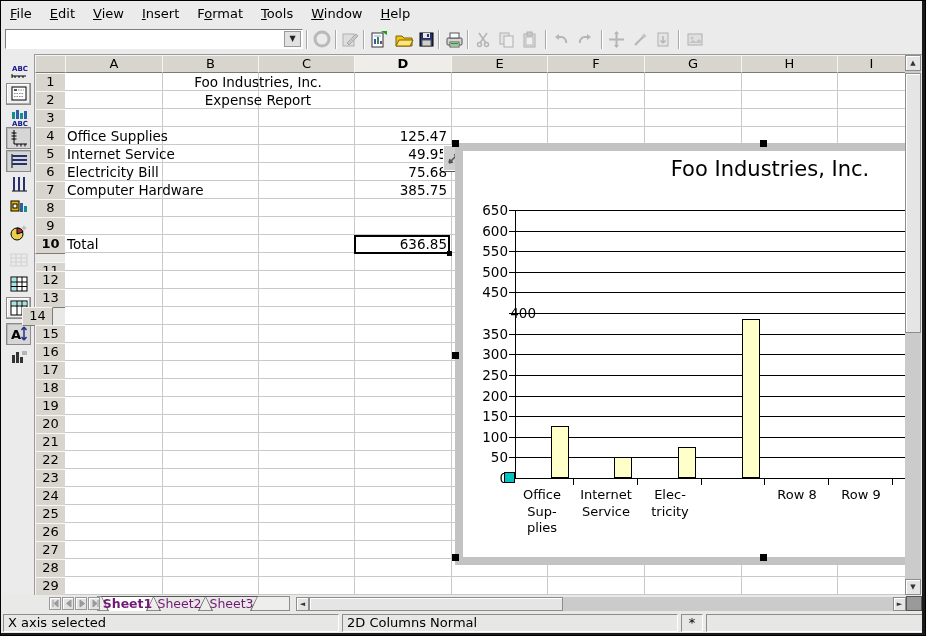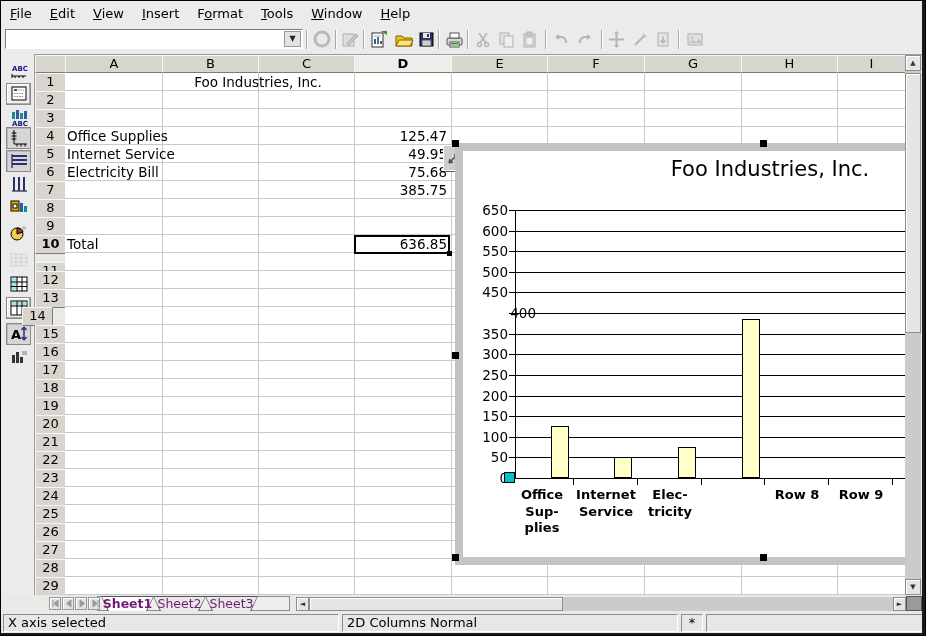--- a/index.html
+++ b/index.html
@@ -42,21 +42,21 @@
   
   #chart-frame{position:absolute;left:455px;top:143px;width:450px;height:422px;background:#fff;border-left:8px solid #c3c3c3;border-top:8px solid #c3c3c3;border-bottom:8px solid #c3c3c3;box-sizing:border-box;}
   #chart-inner{position:absolute;left:463px;top:151px;width:442px;height:406px;overflow:hidden;background:#fff;}
   .handle{position:absolute;width:7px;height:7px;background:#000;}
   #chart-title{position:absolute;white-space:nowrap;font-size:21px;transform:translateX(-50%);}
   .ylab{position:absolute;width:45px;text-align:right;font-size:13.5px;height:18px;line-height:18px;}
   .gline{position:absolute;height:1px;background:#000;}
   .tickv{position:absolute;width:1px;background:#000;}
   .tickh{position:absolute;height:1px;background:#000;}
   .bar{position:absolute;border:1px solid #000;box-sizing:border-box;}
-  .xlab{position:absolute;width:76px;text-align:center;font-size:13px;line-height:16.5px;font-weight:bold;}
+  .xlab{position:absolute;width:76px;text-align:center;font-size:13px;line-height:16.5px;}
   #axis-handle{position:absolute;width:11px;height:11px;border:1px solid #000;box-sizing:border-box;}
   #resize-cursor{position:absolute;left:443px;top:145px;width:21px;height:26px;background:#cfcfcf;border:1px solid #fff;box-shadow:1px 1px 0 #555;box-sizing:border-box;display:flex;align-items:center;justify-content:center;}
 
   
   .sb-track{position:absolute;background:#cbcbcb;}
   .sb-thumb{position:absolute;background:#e5e5e5;border:1px solid #8d8d8d;box-shadow:inset 1px 1px 0 #fff;box-sizing:border-box;}
   .sb-btn{position:absolute;background:#e5e5e5;border:1px solid #8d8d8d;box-shadow:inset 1px 1px 0 #fff;box-sizing:border-box;display:flex;align-items:center;justify-content:center;font-size:7px;color:#333;}
 
   
   #tabstrip{position:absolute;left:1px;top:595px;width:904px;height:17px;background:#e9e9e7;}
@@ -380,26 +380,28 @@
     <div class="hline" style="top: 377px;"></div>
     <div class="hline" style="top: 395px;"></div>
     <div class="hline" style="top: 413px;"></div>
     <div class="hline" style="top: 431px;"></div>
     <div class="hline" style="top: 449px;"></div>
     <div class="hline" style="top: 467px;"></div>
     <div class="hline" style="top: 485px;"></div>
     <div class="hline" style="top: 503px;"></div>
     <div class="hline" style="top: 521px;"></div>
     <div class="cell" style="left: 97px; width: 192px; text-align: center; top: 0px;">Foo Industries, Inc.</div>
+    <div class="cell" style="left: 97px; width: 192px; text-align: center; top: 18px;">Expense Report</div>
     <div class="cell" style="left: 2px; top: 54px;">Office Supplies</div>
     <div class="cell" style="left: 290px; width: 92px; text-align: right; top: 54px;">125.47</div>
     <div class="cell" style="left: 2px; top: 72px;">Internet Service</div>
     <div class="cell" style="left: 290px; width: 92px; text-align: right; top: 72px;">49.95</div>
     <div class="cell" style="left: 2px; top: 90px;">Electricity Bill</div>
     <div class="cell" style="left: 290px; width: 92px; text-align: right; top: 90px;">75.68</div>
+    <div class="cell" style="left: 2px; top: 108px;">Computer Hardware</div>
     <div class="cell" style="left: 290px; width: 92px; text-align: right; top: 108px;">385.75</div>
     <div class="cell" style="left: 2px; top: 162px;">Total</div>
     <div class="cell" style="left: 290px; width: 92px; text-align: right; top: 162px;">636.85</div>
     <div id="sel-box" style="left: 289px; top: 162px; width: 96px; height: 19px;"></div>
     <div id="sel-handle" style="left: 382px; top: 178px;"></div>
   </div>
 
 <div id="resize-cursor">
   <svg width="15" height="15" viewBox="0 0 15 15">
       <path d="M3 12 L12 3 M3 12 l4 -1 M3 12 l1 -4 M12 3 l-4 1 M12 3 l-1 4" stroke="#555" stroke-width="1.6" fill="none"></path>

